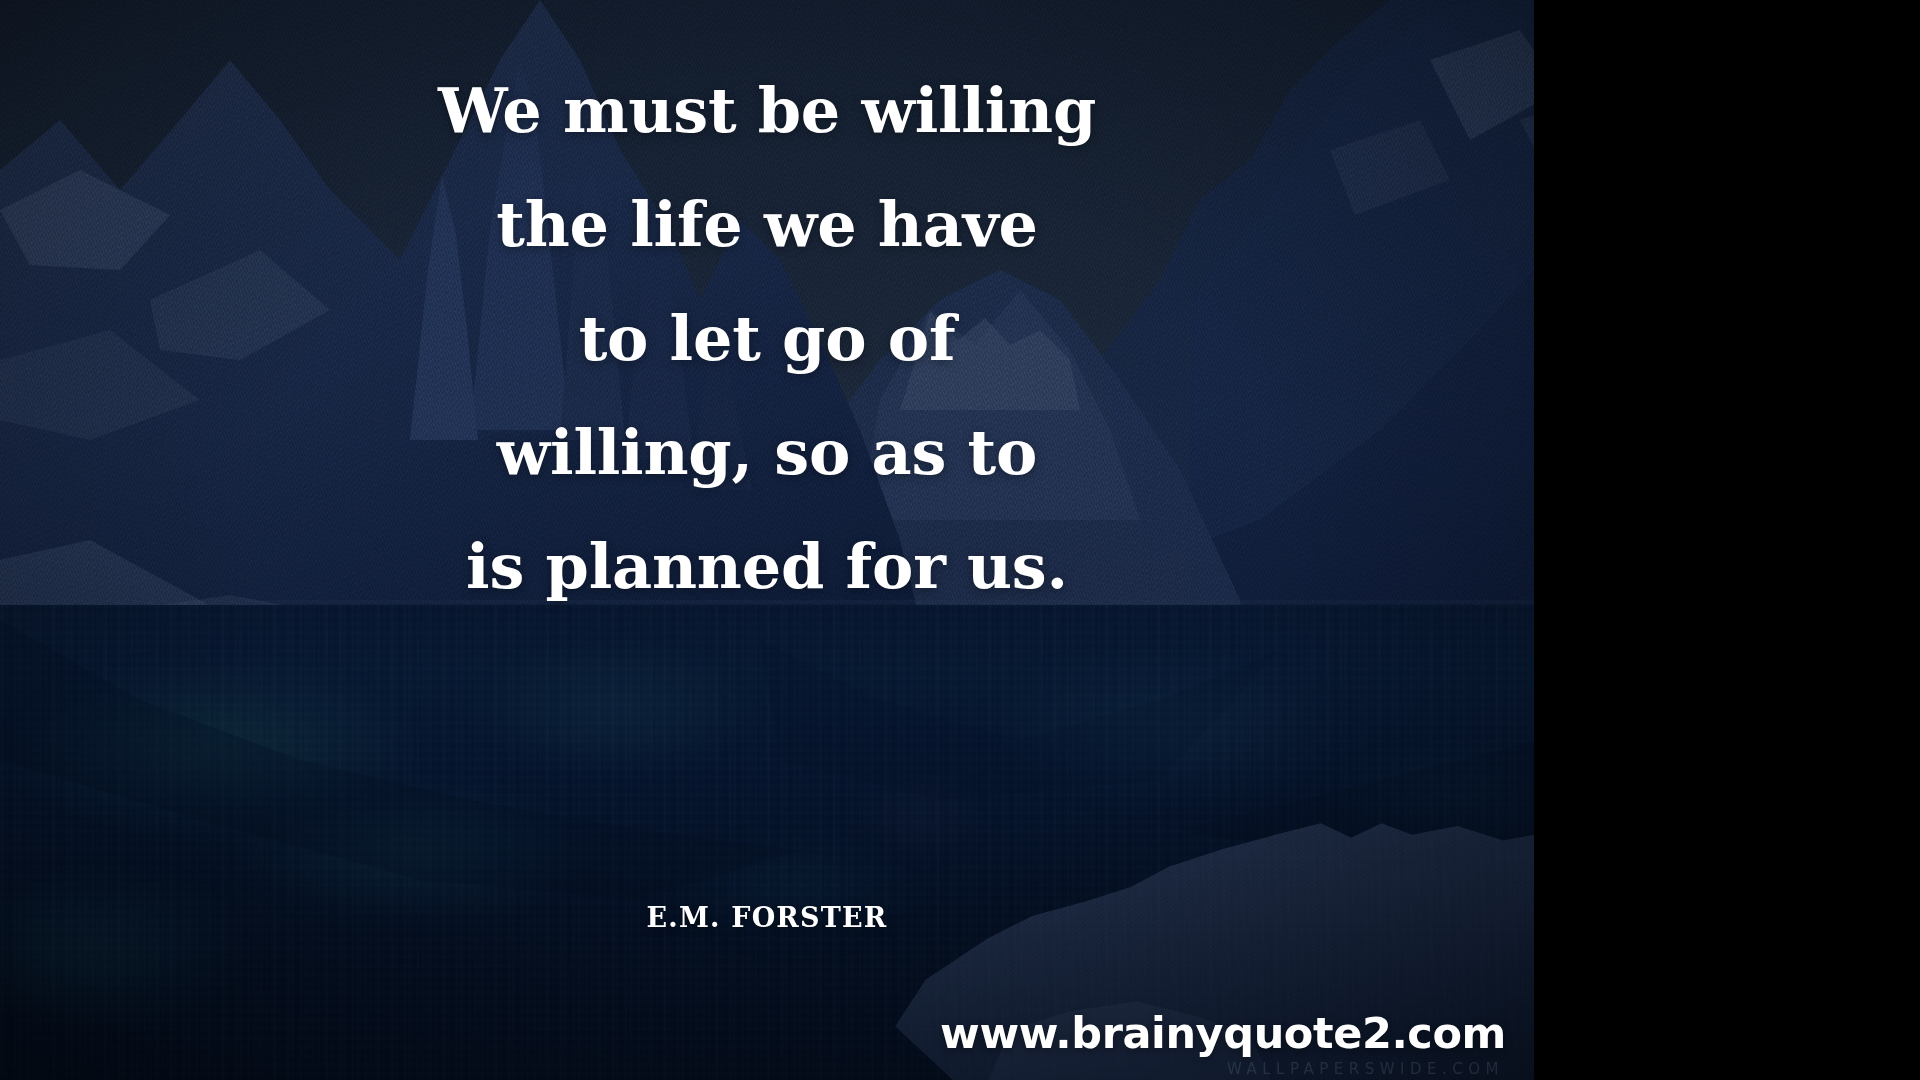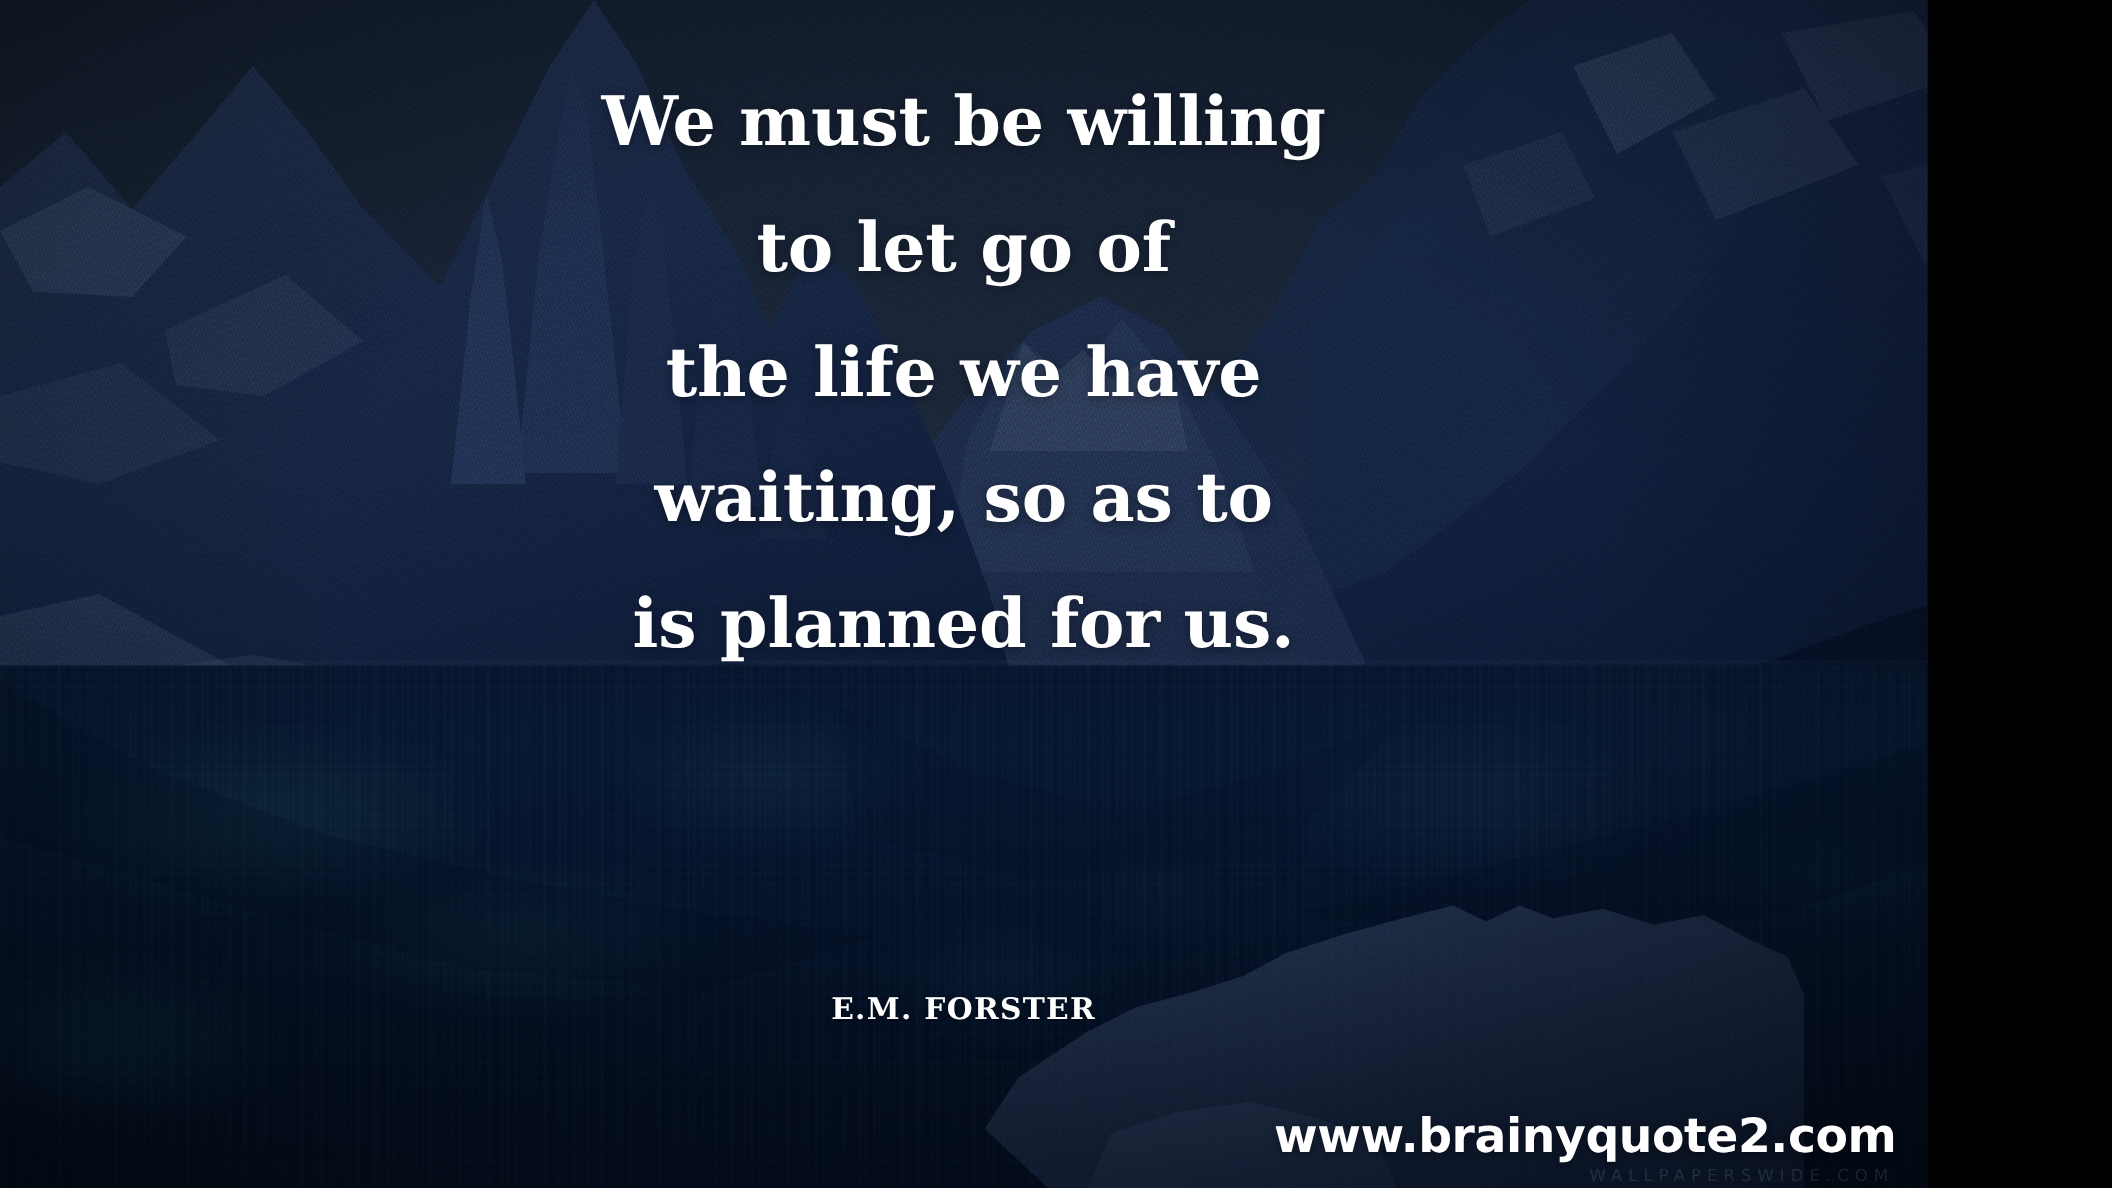--- a/index.html
+++ b/index.html
@@ -7,21 +7,21 @@
     margin: 0;
     padding: 0;
     background: #000;
   }
   body {
     font-family: "DejaVu Serif", serif;
   }
 
   .stage {
     position: relative;
-    width: 1752px;
+    width: 1534px;
     height: 1080px;
     overflow: hidden;
     background: #0d1824;
   }
 
   
   .scene {
     position: absolute;
     inset: 0;
     overflow: hidden;
@@ -399,23 +399,23 @@
     <div class="grade"></div>
     <div class="tint"></div>
     <div class="darken"></div>
     <div class="vignette"></div>
   </div>
 
   <div class="overlay">
 
     <div class="quote">
       <span class="ln">We must be willing</span>
+      <span class="ln">the life we have</span>
       <span class="ln">to let go of</span>
-      <span class="ln">the life we have</span>
-      <span class="ln">waiting, so as to</span>
+      <span class="ln">willing, so as to</span>
       <span class="ln">is planned for us.</span>
     </div>
 
     <div class="attribution">E.M. FORSTER</div>
 
     <div class="site-url">www.brainyquote2.com</div>
 
     <div class="watermark">WALLPAPERSWIDE.COM</div>
   </div>
 

